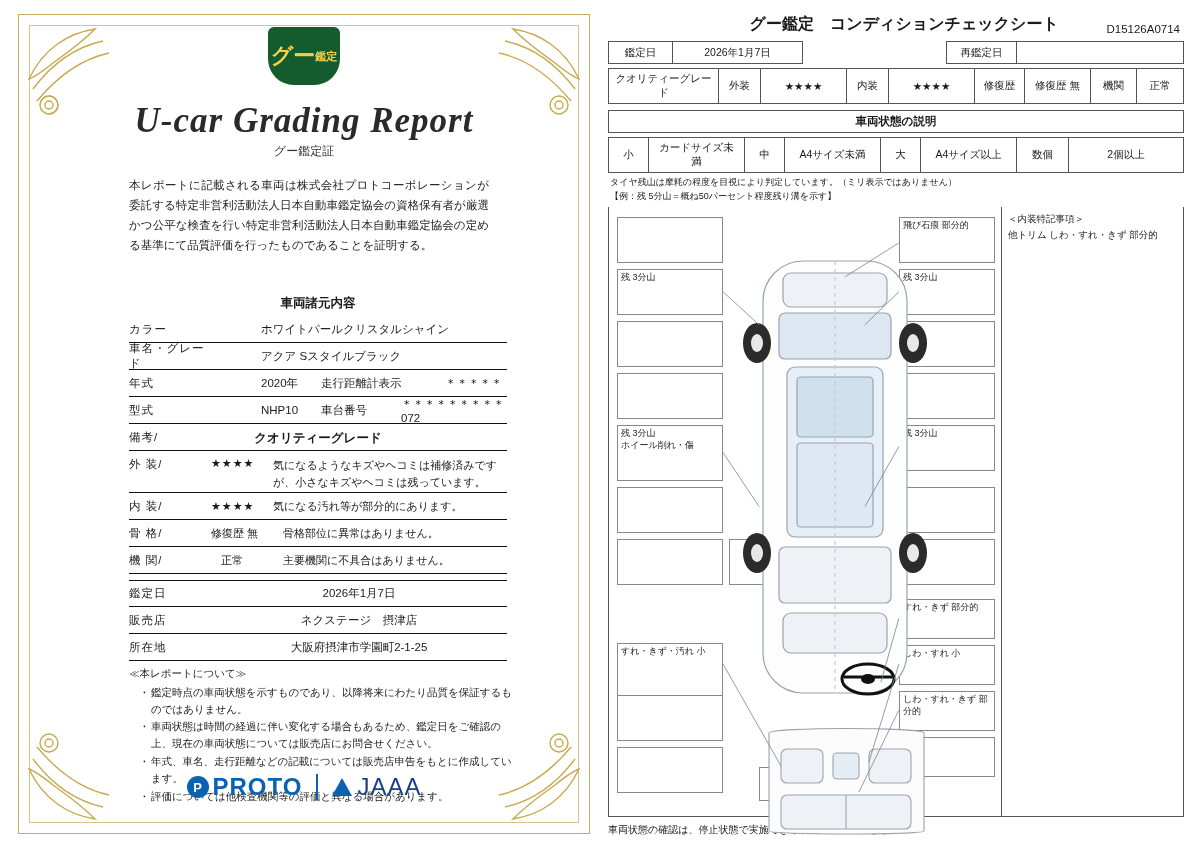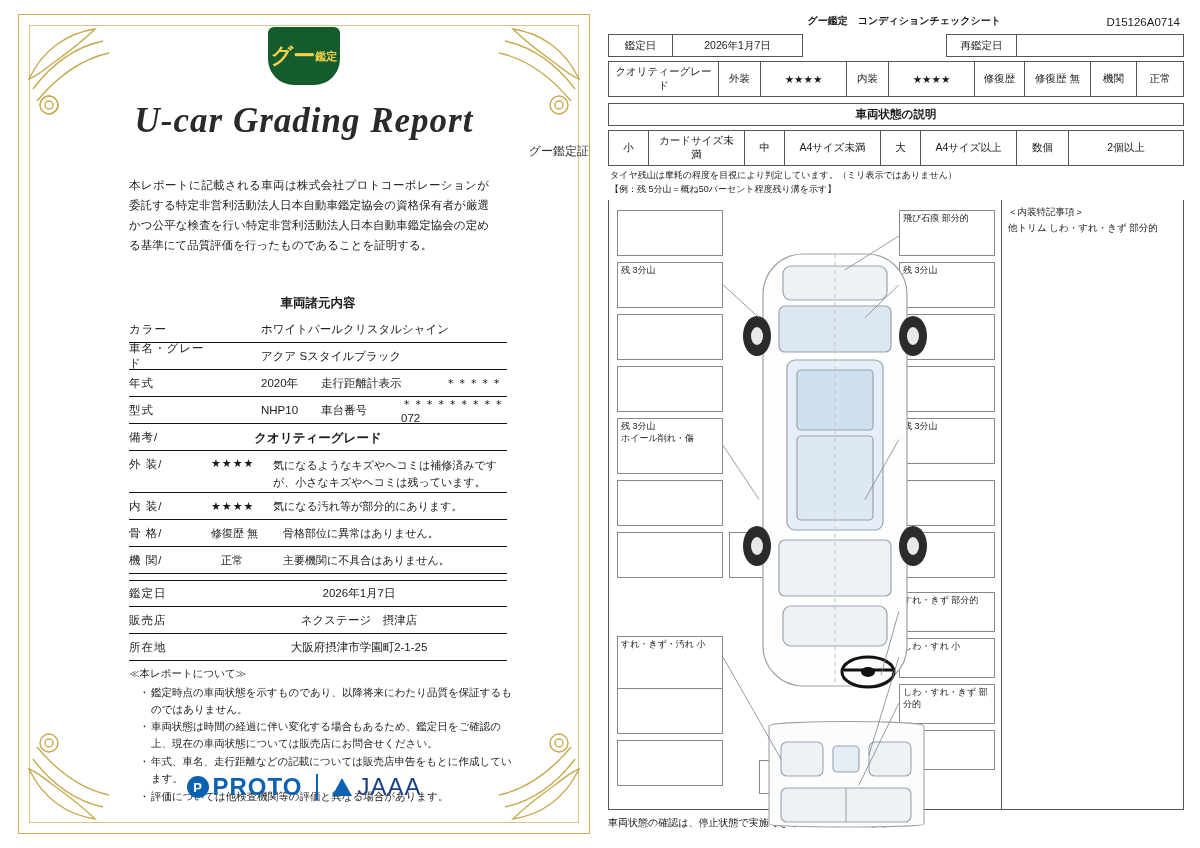--- a/index.html
+++ b/index.html
@@ -43,21 +43,21 @@
   .goo-badge .g1 { font-size:22px; }
   .goo-badge .g2 { font-size:11px; margin-top:2px; }
 
   .cert-title {
     position:absolute; top:86px; left:0; right:0; text-align:center;
     font-family:"Liberation Serif", serif;
     font-style:italic; font-weight:bold; font-size:35px; color:#2a2a2a;
     letter-spacing:1px;
   }
   .cert-sub {
-    position:absolute; top:128px; left:0; right:0; text-align:right;
+    position:absolute; top:128px; left:0; right:0; text-align:center;
     font-size:12px; color:#333;
   }
   .cert-body {
     position:absolute; left:110px; top:160px; width:360px;
     font-size:11.5px; line-height:1.75; color:#222; text-align:justify;
   }
 
   .sec-title {
     text-align:center; font-size:12.5px; font-weight:bold; margin:10px 0 4px;
   }
@@ -94,21 +94,21 @@
     border-bottom:18px solid #0b62b0;
   }
   .jaaa .jtxt { font-size:24px; font-weight:normal; color:#1b3f86; letter-spacing:1px; }
 
   
   .sheet { position:absolute; left:608px; top:14px; width:576px; height:820px; }
   .sheet-head {
     display:flex; align-items:flex-end; justify-content:space-between;
     padding:0 4px 6px 4px;
   }
-  .sheet-title { flex:1; text-align:center; font-size:10px; font-weight:bold; padding-left:90px;}
+  .sheet-title { flex:1; text-align:center; font-size:16px; font-weight:bold; padding-left:90px;}
   .sheet-id { font-size:11.5px; }
 
   table.g { border-collapse:collapse; width:100%; font-size:10.5px; }
   table.g td { border:1px solid #555; padding:3px 5px; height:22px; }
   .ctr { text-align:center; }
 
   .state-hd { text-align:center; font-weight:bold; font-size:11.5px; }
   .size-note { font-size:9px; line-height:1.45; margin:3px 2px 4px; }
 
   .diagram {

